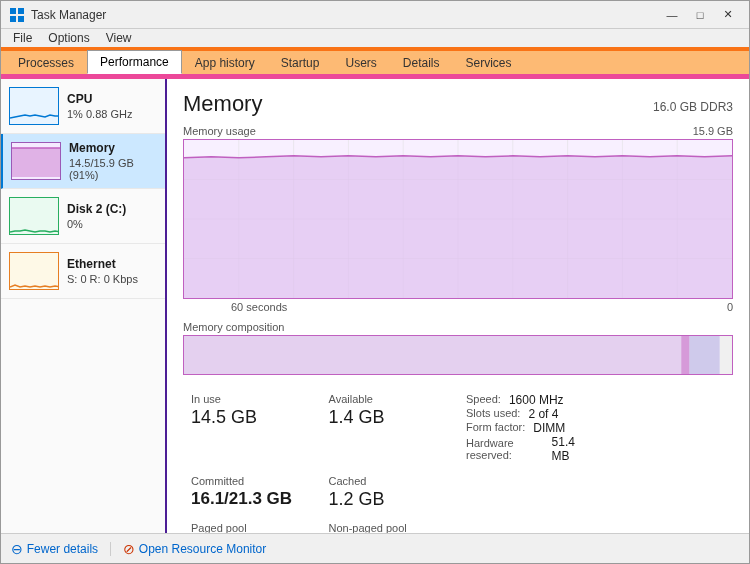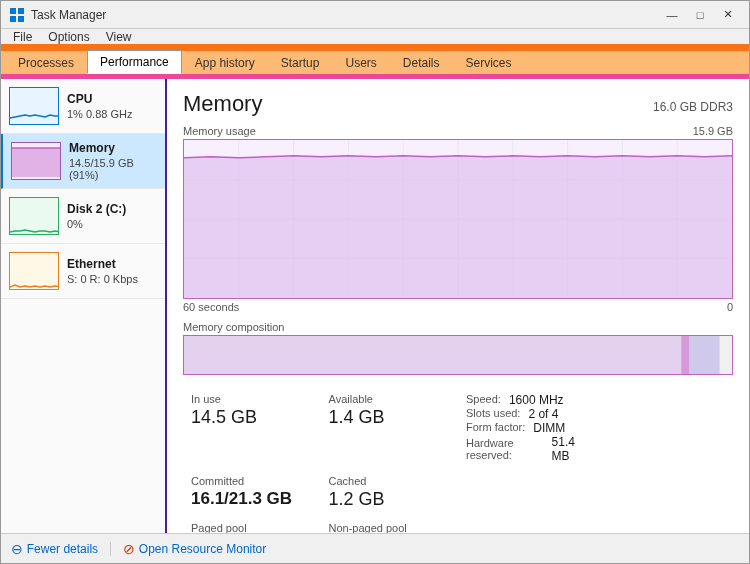--- a/index.html
+++ b/index.html
@@ -65,21 +65,21 @@
       color: #333;
     }
 
     
     .menu-bar {
       height: 22px;
       background: #f0f0f0;
       display: flex;
       align-items: center;
       padding: 0 4px;
-      border-bottom: 7px solid #f97316;
+      border-bottom: 4px solid #f97316;
     }
 
     .menu-item {
       padding: 2px 8px;
       font-size: 12px;
       cursor: pointer;
       color: #333;
     }
 
     
@@ -447,21 +447,21 @@
             <line x1="486" y1="0" x2="486" y2="160" stroke="#ddd" stroke-width="0.5"></line>
 
             <line x1="0" y1="40" x2="540" y2="40" stroke="#ddd" stroke-width="0.5"></line>
             <line x1="0" y1="80" x2="540" y2="80" stroke="#ddd" stroke-width="0.5"></line>
             <line x1="0" y1="120" x2="540" y2="120" stroke="#ddd" stroke-width="0.5"></line>
 
             <polygon points="0,18 27,17 54,18 81,17 108,16 135,17 162,16 189,17 216,16 243,17 270,16 297,17 324,16 351,17 378,16 405,17 432,16 459,17 486,16 513,17 540,16 540,160 0,160" fill="#e0c0f0" opacity="0.7"></polygon>
             <polyline points="0,18 27,17 54,18 81,17 108,16 135,17 162,16 189,17 216,16 243,17 270,16 297,17 324,16 351,17 378,16 405,17 432,16 459,17 486,16 513,17 540,16" fill="none" stroke="#c060c0" stroke-width="1.5"></polyline>
           </svg>
         </div>
-        <div class="chart-label" style="margin-top:2px;">
+        <div class="chart-label" style="margin-top:2px;margin-left:48px;">
           <span>60 seconds</span>
           <span>0</span>
         </div>
       </div>
 
       <div class="chart-section">
         <div class="chart-label">
           <span>Memory composition</span>
         </div>
         <div class="chart-container memory-composition-chart">

